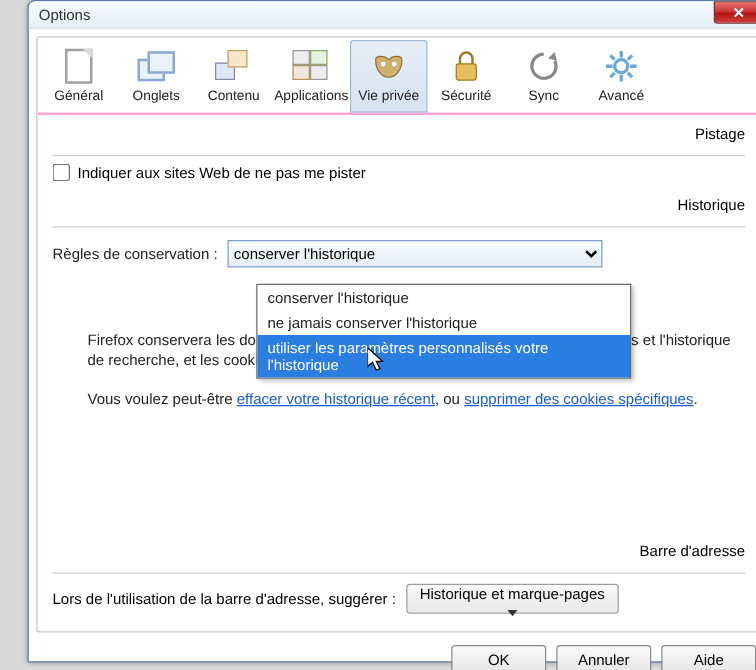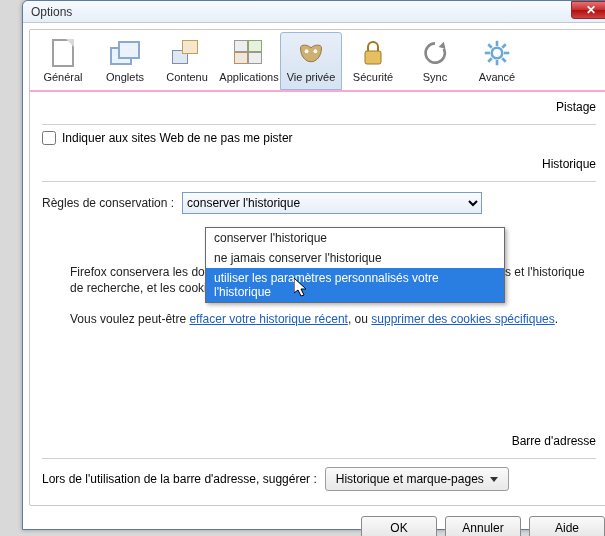--- a/index.html
+++ b/index.html
@@ -123,20 +123,21 @@
   .addr-row {
     display: flex; align-items: center; gap: 8px;
     padding: 8px 12px 4px 12px;
   }
   .btn-combo {
     display: inline-flex; align-items: center; gap: 6px;
     height: 24px; padding: 0 10px;
     background: linear-gradient(#fafafa, #e8e8e8);
     border: 1px solid #9c9c9c;
     border-radius: 3px;
+    flex-direction: column;
   }
   .btn-combo .caret {
     width: 0; height: 0;
     border-left: 4px solid transparent;
     border-right: 4px solid transparent;
     border-top: 5px solid #333;
   }
   .footer {
     display: flex; gap: 8px; justify-content: flex-end;
     padding: 10px 4px 4px 4px;

